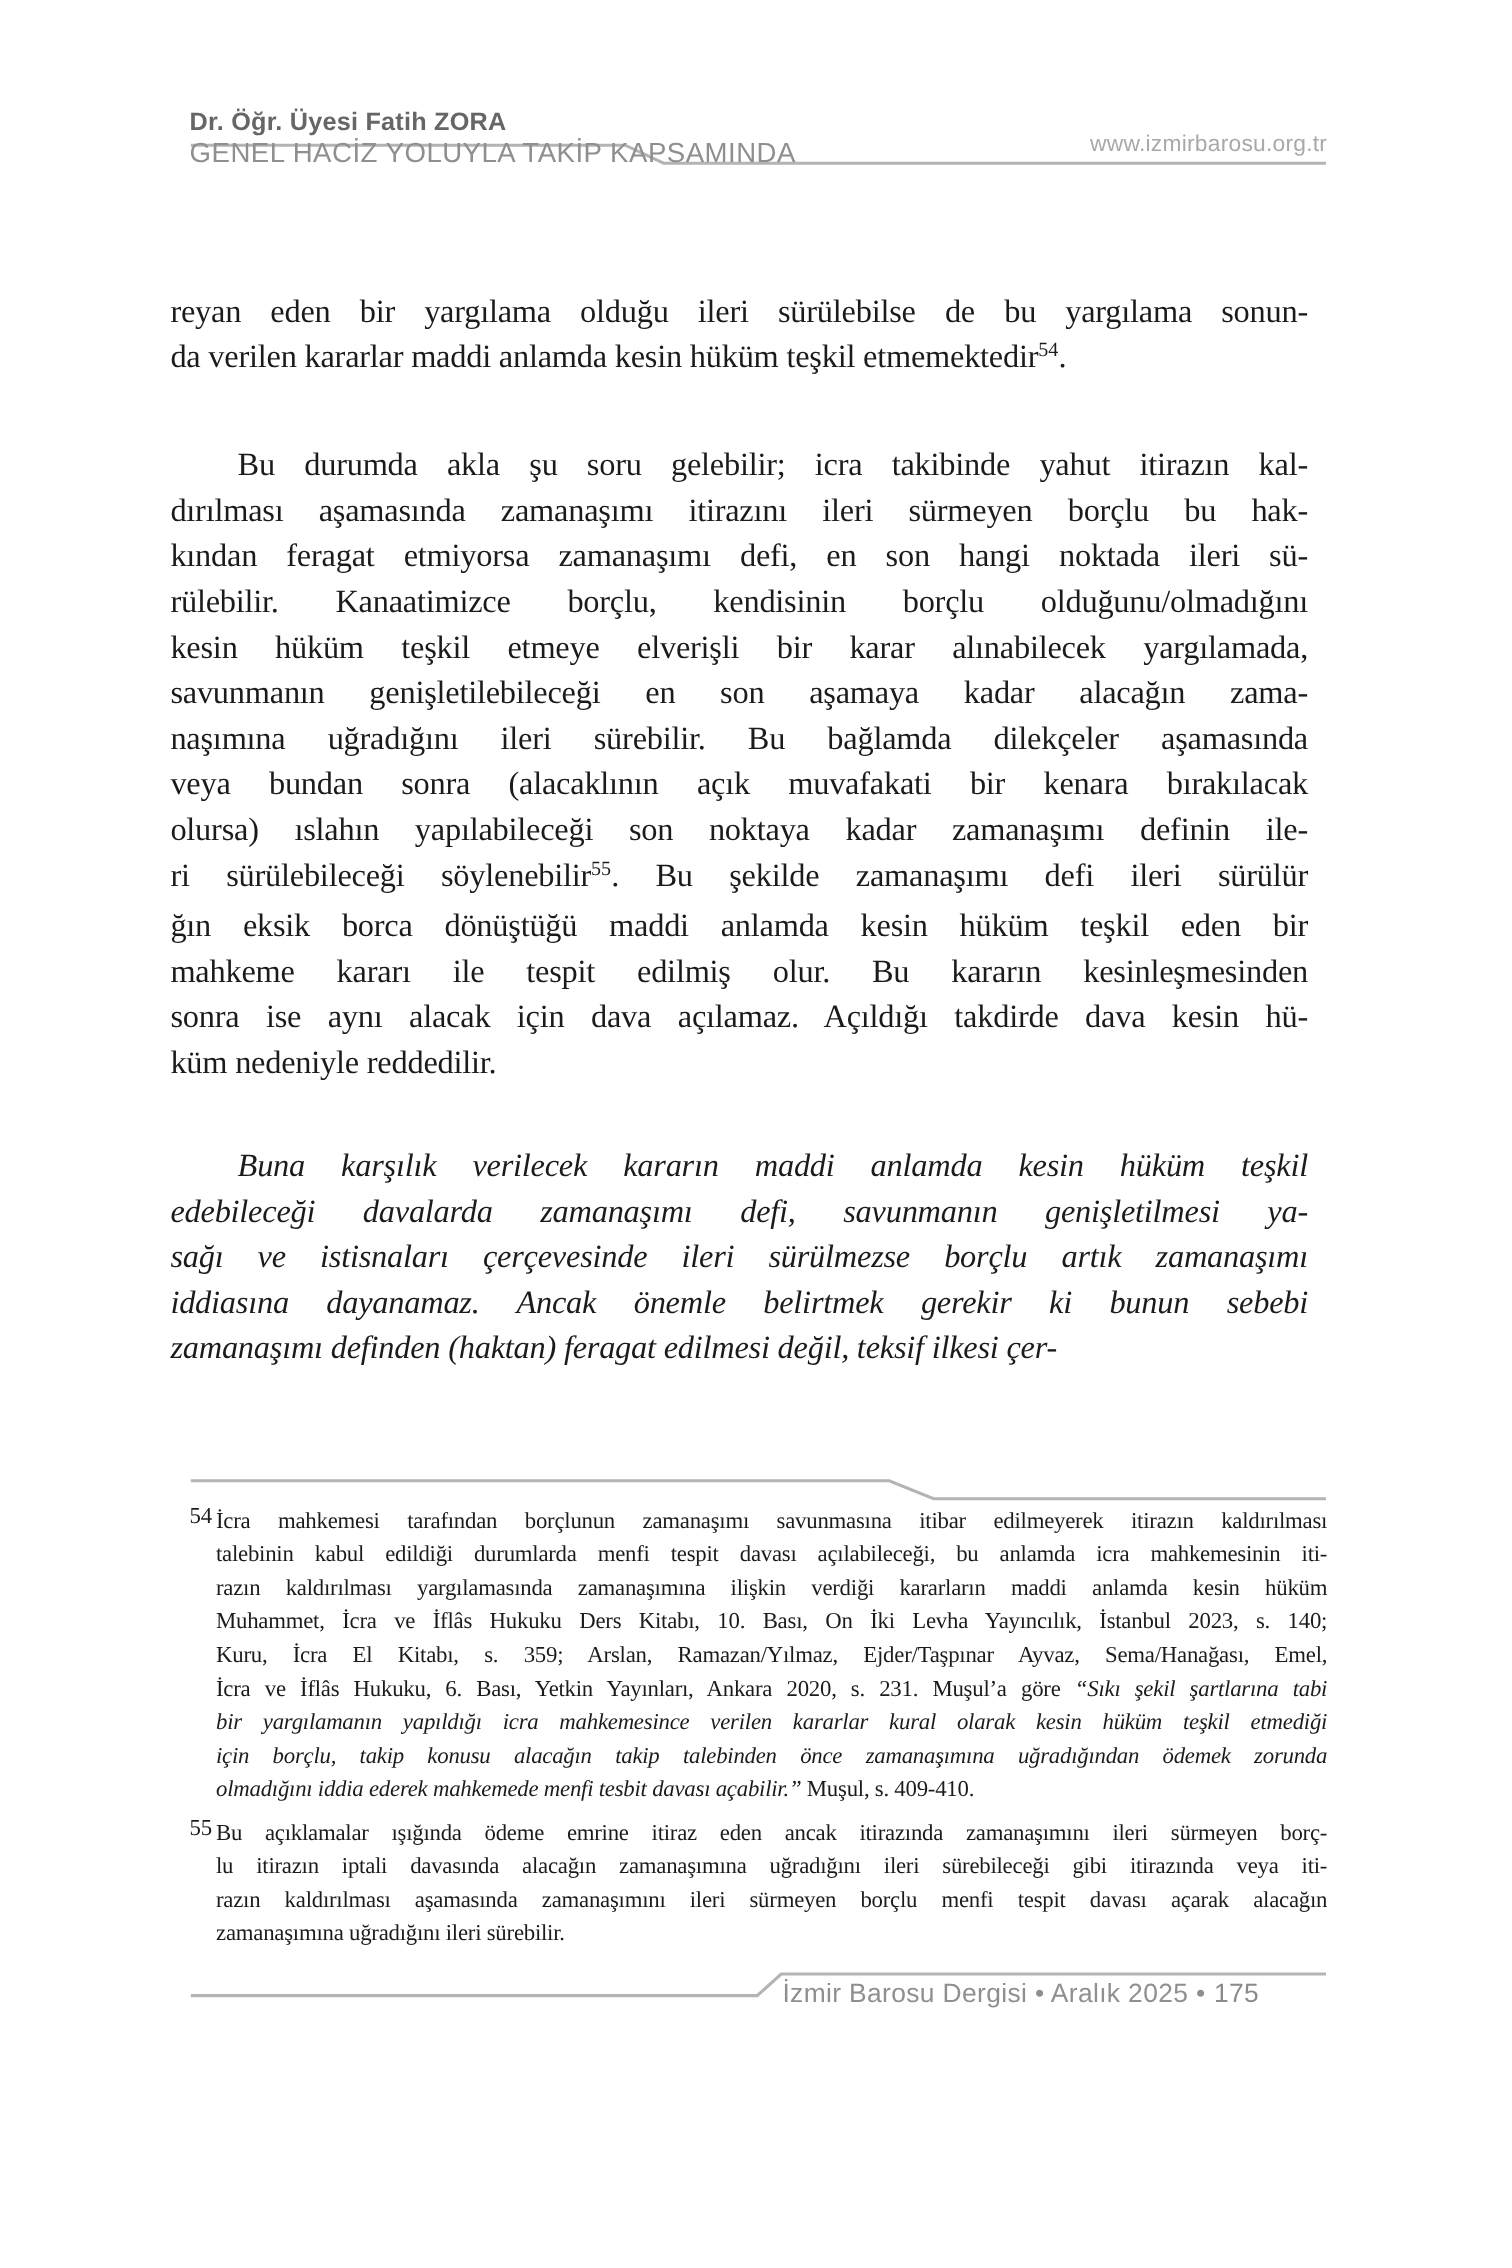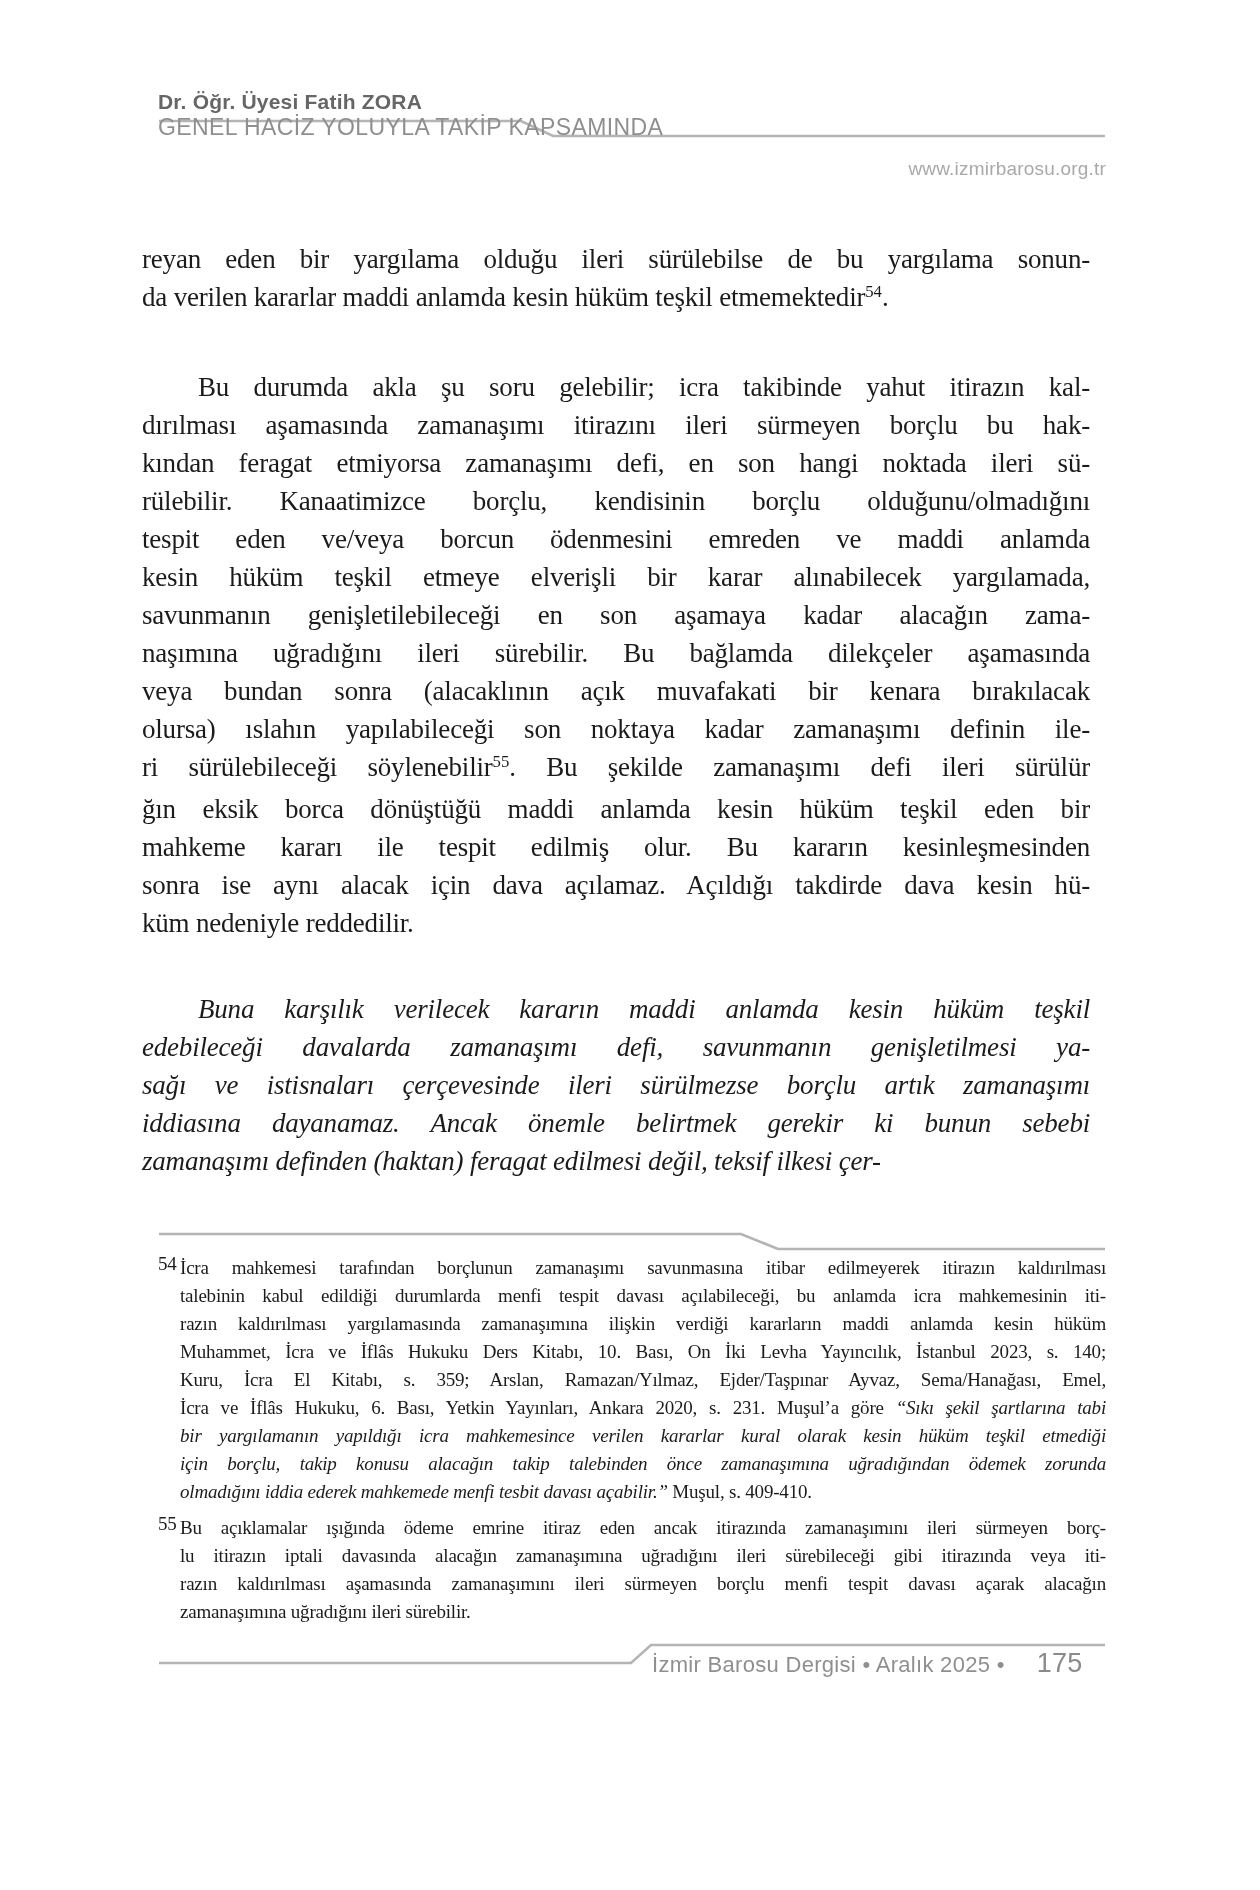--- a/index.html
+++ b/index.html
@@ -15,21 +15,21 @@
   .author{
     position:absolute;left:158px;top:90px;width:948px;
     font-family:"Liberation Sans", sans-serif;
     font-weight:bold;font-size:21px;color:#666666;letter-spacing:.2px;
   }
   .header-rule{position:absolute;left:158px;top:118px;}
   .website{
     position:absolute;left:158px;top:110px;width:948px;
     text-align:right;
     font-family:"Liberation Sans", sans-serif;
-    font-size:19px;color:#a9a9a9;letter-spacing:.2px;margin-top:48px;
+    font-size:19px;color:#a9a9a9;letter-spacing:.2px;
   }
   .title-line{
     position:absolute;left:158px;width:948px;
     font-family:"Liberation Sans", sans-serif;
     font-size:23px;color:#8f8f8f;letter-spacing:.4px;
   }
   .title-1{top:114px;}
   .title-2{top:162px;}
   
   .body-text{
@@ -53,21 +53,21 @@
   .footnote:last-child{margin-bottom:0;}
   .fn-num{position:absolute;left:0;top:-4px;font-size:19px;}
   
   .footer-rule{position:absolute;left:158px;top:1640px;}
   .footer-text{
     position:absolute;left:652px;top:1648px;
     font-family:"Liberation Sans", sans-serif;
     font-size:22px;color:#8f8f8f;letter-spacing:.3px;
     white-space:nowrap;
   }
-  .footer-text .pageno{font-size:27px;margin-left:32px;color:#8a8a8a;}
+  .footer-text .pageno{font-size:22px;margin-left:7px;color:#8a8a8a;}
   svg{display:block;}
 </style>
 </head>
 <body>
 
 <div class="page">
 
   <div class="author">Dr. Öğr. Üyesi Fatih ZORA</div>
 
   <svg class="header-rule" width="948" height="22" viewBox="0 0 948 22">
@@ -81,21 +81,20 @@
   <main class="body-text">
       <div class="para">
         <div class="jline"><span>reyan eden bir yargılama olduğu ileri sürülebilse de bu yargılama sonun-</span></div>
         <div class="jline last"><span>da verilen kararlar maddi anlamda kesin hüküm teşkil etmemektedir</span><span class="sup">54</span><span>.</span></div>
       </div>
       <div class="para indent">
         <div class="jline"><span>Bu durumda akla şu soru gelebilir; icra takibinde yahut itirazın kal-</span></div>
         <div class="jline"><span>dırılması aşamasında zamanaşımı itirazını ileri sürmeyen borçlu bu hak-</span></div>
         <div class="jline"><span>kından feragat etmiyorsa zamanaşımı defi, en son hangi noktada ileri sü-</span></div>
         <div class="jline"><span>rülebilir. Kanaatimizce borçlu, kendisinin borçlu olduğunu/olmadığını</span></div>
-        <div class="jline"><span>tespit eden ve/veya borcun ödenmesini emreden ve maddi anlamda</span></div>
         <div class="jline"><span>kesin hüküm teşkil etmeye elverişli bir karar alınabilecek yargılamada,</span></div>
         <div class="jline"><span>savunmanın genişletilebileceği en son aşamaya kadar alacağın zama-</span></div>
         <div class="jline"><span>naşımına uğradığını ileri sürebilir. Bu bağlamda dilekçeler aşamasında</span></div>
         <div class="jline"><span>veya bundan sonra (alacaklının açık muvafakati bir kenara bırakılacak</span></div>
         <div class="jline"><span>olursa) ıslahın yapılabileceği son noktaya kadar zamanaşımı definin ile-</span></div>
         <div class="jline"><span>ri sürülebileceği söylenebilir</span><span class="sup">55</span><span>. Bu şekilde zamanaşımı defi ileri sürülür</span></div>
         <div class="jline"><span>ğın eksik borca dönüştüğü maddi anlamda kesin hüküm teşkil eden bir</span></div>
         <div class="jline"><span>mahkeme kararı ile tespit edilmiş olur. Bu kararın kesinleşmesinden</span></div>
         <div class="jline"><span>sonra ise aynı alacak için dava açılamaz. Açıldığı takdirde dava kesin hü-</span></div>
         <div class="jline last"><span>küm nedeniyle reddedilir.</span></div>

